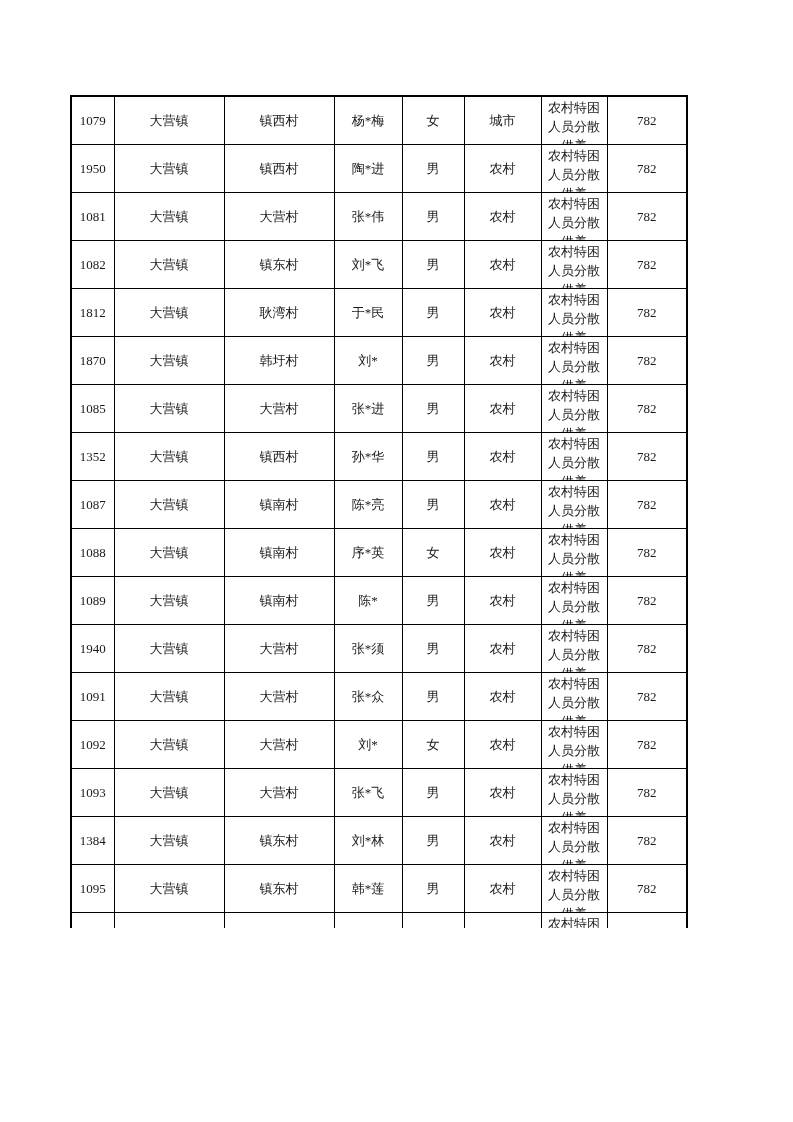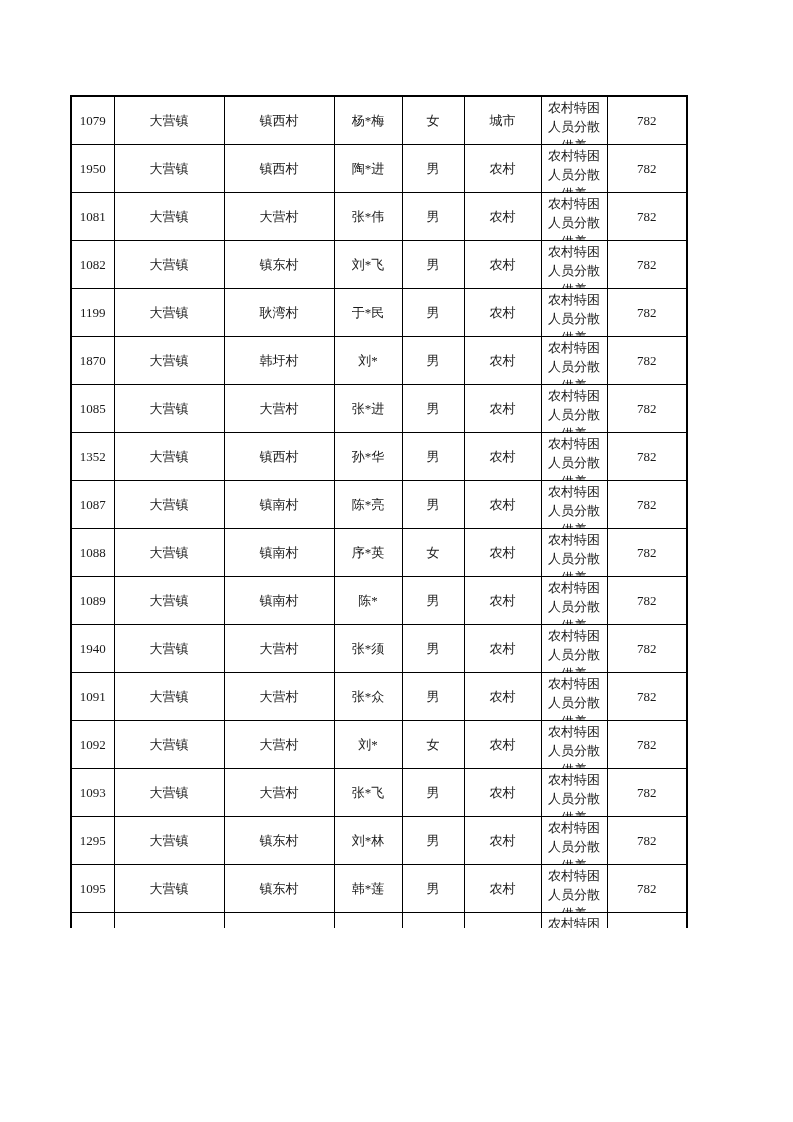--- a/index.html
+++ b/index.html
@@ -124,21 +124,21 @@
     <td>刘*飞</td>
     <td>男</td>
     <td>农村</td>
     <td class="cat-cell">
       <div class="cat">农村特困人员分散供养</div>
     </td>
     <td>782</td>
   </tr>
 
   <tr>
-    <td>1199</td>
+    <td>1812</td>
     <td>大营镇</td>
     <td>耿湾村</td>
     <td>于*民</td>
     <td>男</td>
     <td>农村</td>
     <td class="cat-cell">
       <div class="cat">农村特困人员分散供养</div>
     </td>
     <td>782</td>
   </tr>
@@ -267,21 +267,21 @@
     <td>张*飞</td>
     <td>男</td>
     <td>农村</td>
     <td class="cat-cell">
       <div class="cat">农村特困人员分散供养</div>
     </td>
     <td>782</td>
   </tr>
 
   <tr>
-    <td>1295</td>
+    <td>1384</td>
     <td>大营镇</td>
     <td>镇东村</td>
     <td>刘*林</td>
     <td>男</td>
     <td>农村</td>
     <td class="cat-cell">
       <div class="cat">农村特困人员分散供养</div>
     </td>
     <td>782</td>
   </tr>

